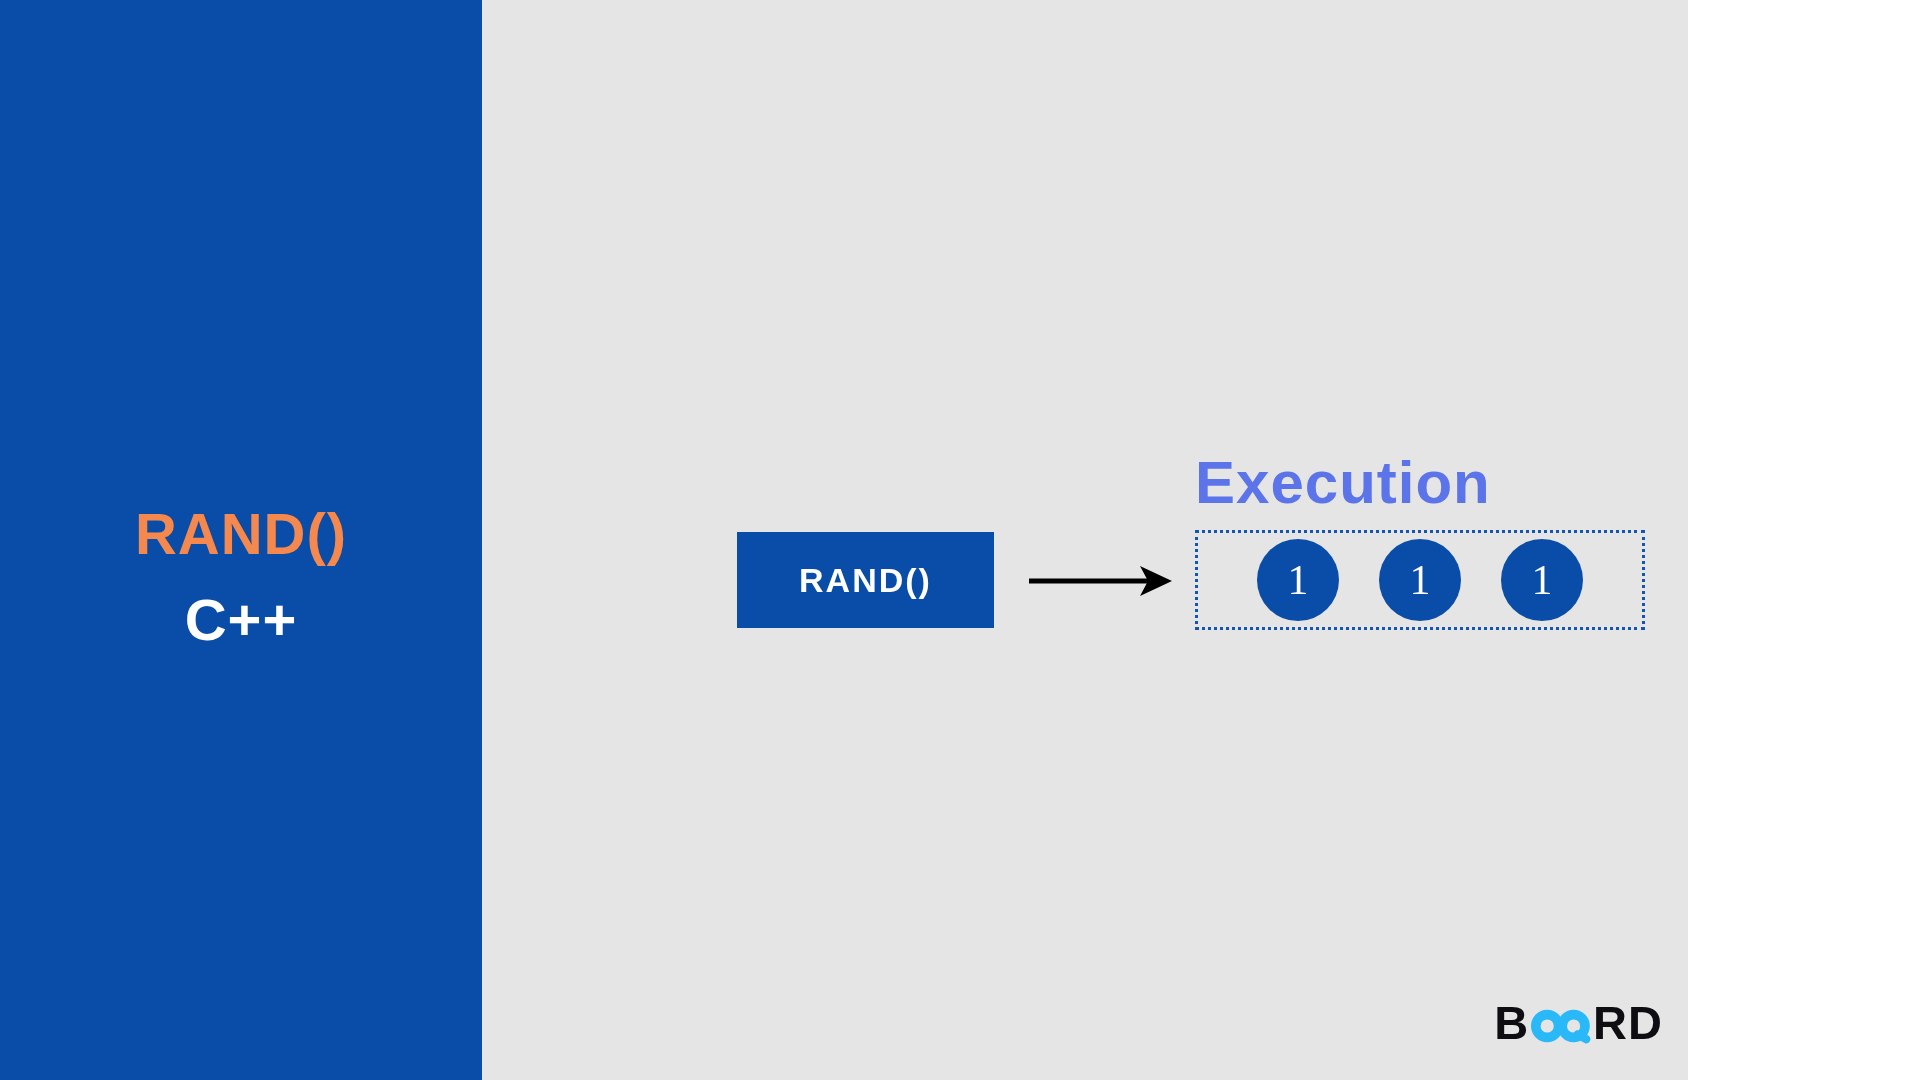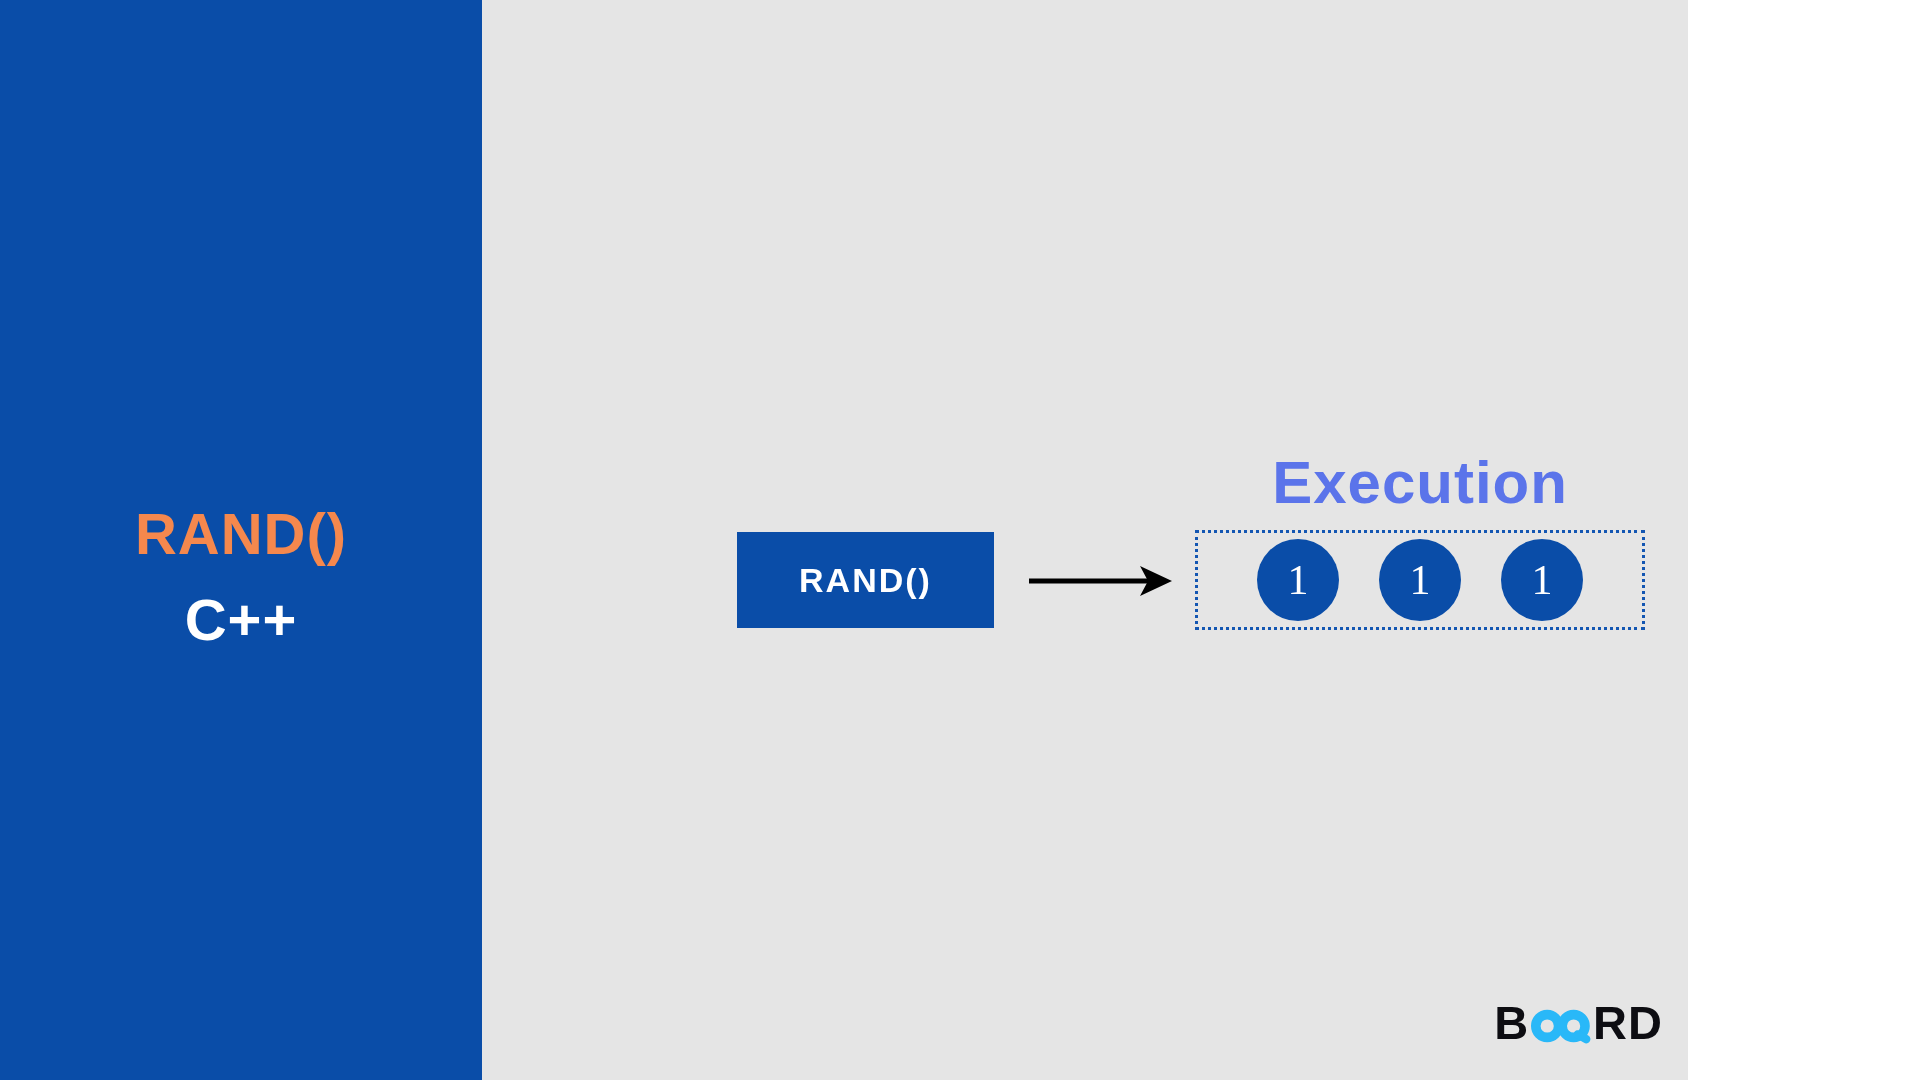--- a/index.html
+++ b/index.html
@@ -52,21 +52,21 @@
   }
   .flow-arrow {
     position: absolute;
     left: 1026px; top: 565px;
     width: 148px; height: 32px;
   }
   .execution-title {
     position: absolute;
     left: 1195px; top: 448px;
     width: 450px;
-    text-align: center;
+    text-align: left;
     color: #5B74EA;
     font-weight: bold;
     font-size: 60px;
     letter-spacing: 1px;
   }
   .execution-box {
     position: absolute;
     left: 1195px; top: 530px;
     width: 450px; height: 100px;
     box-sizing: border-box;

